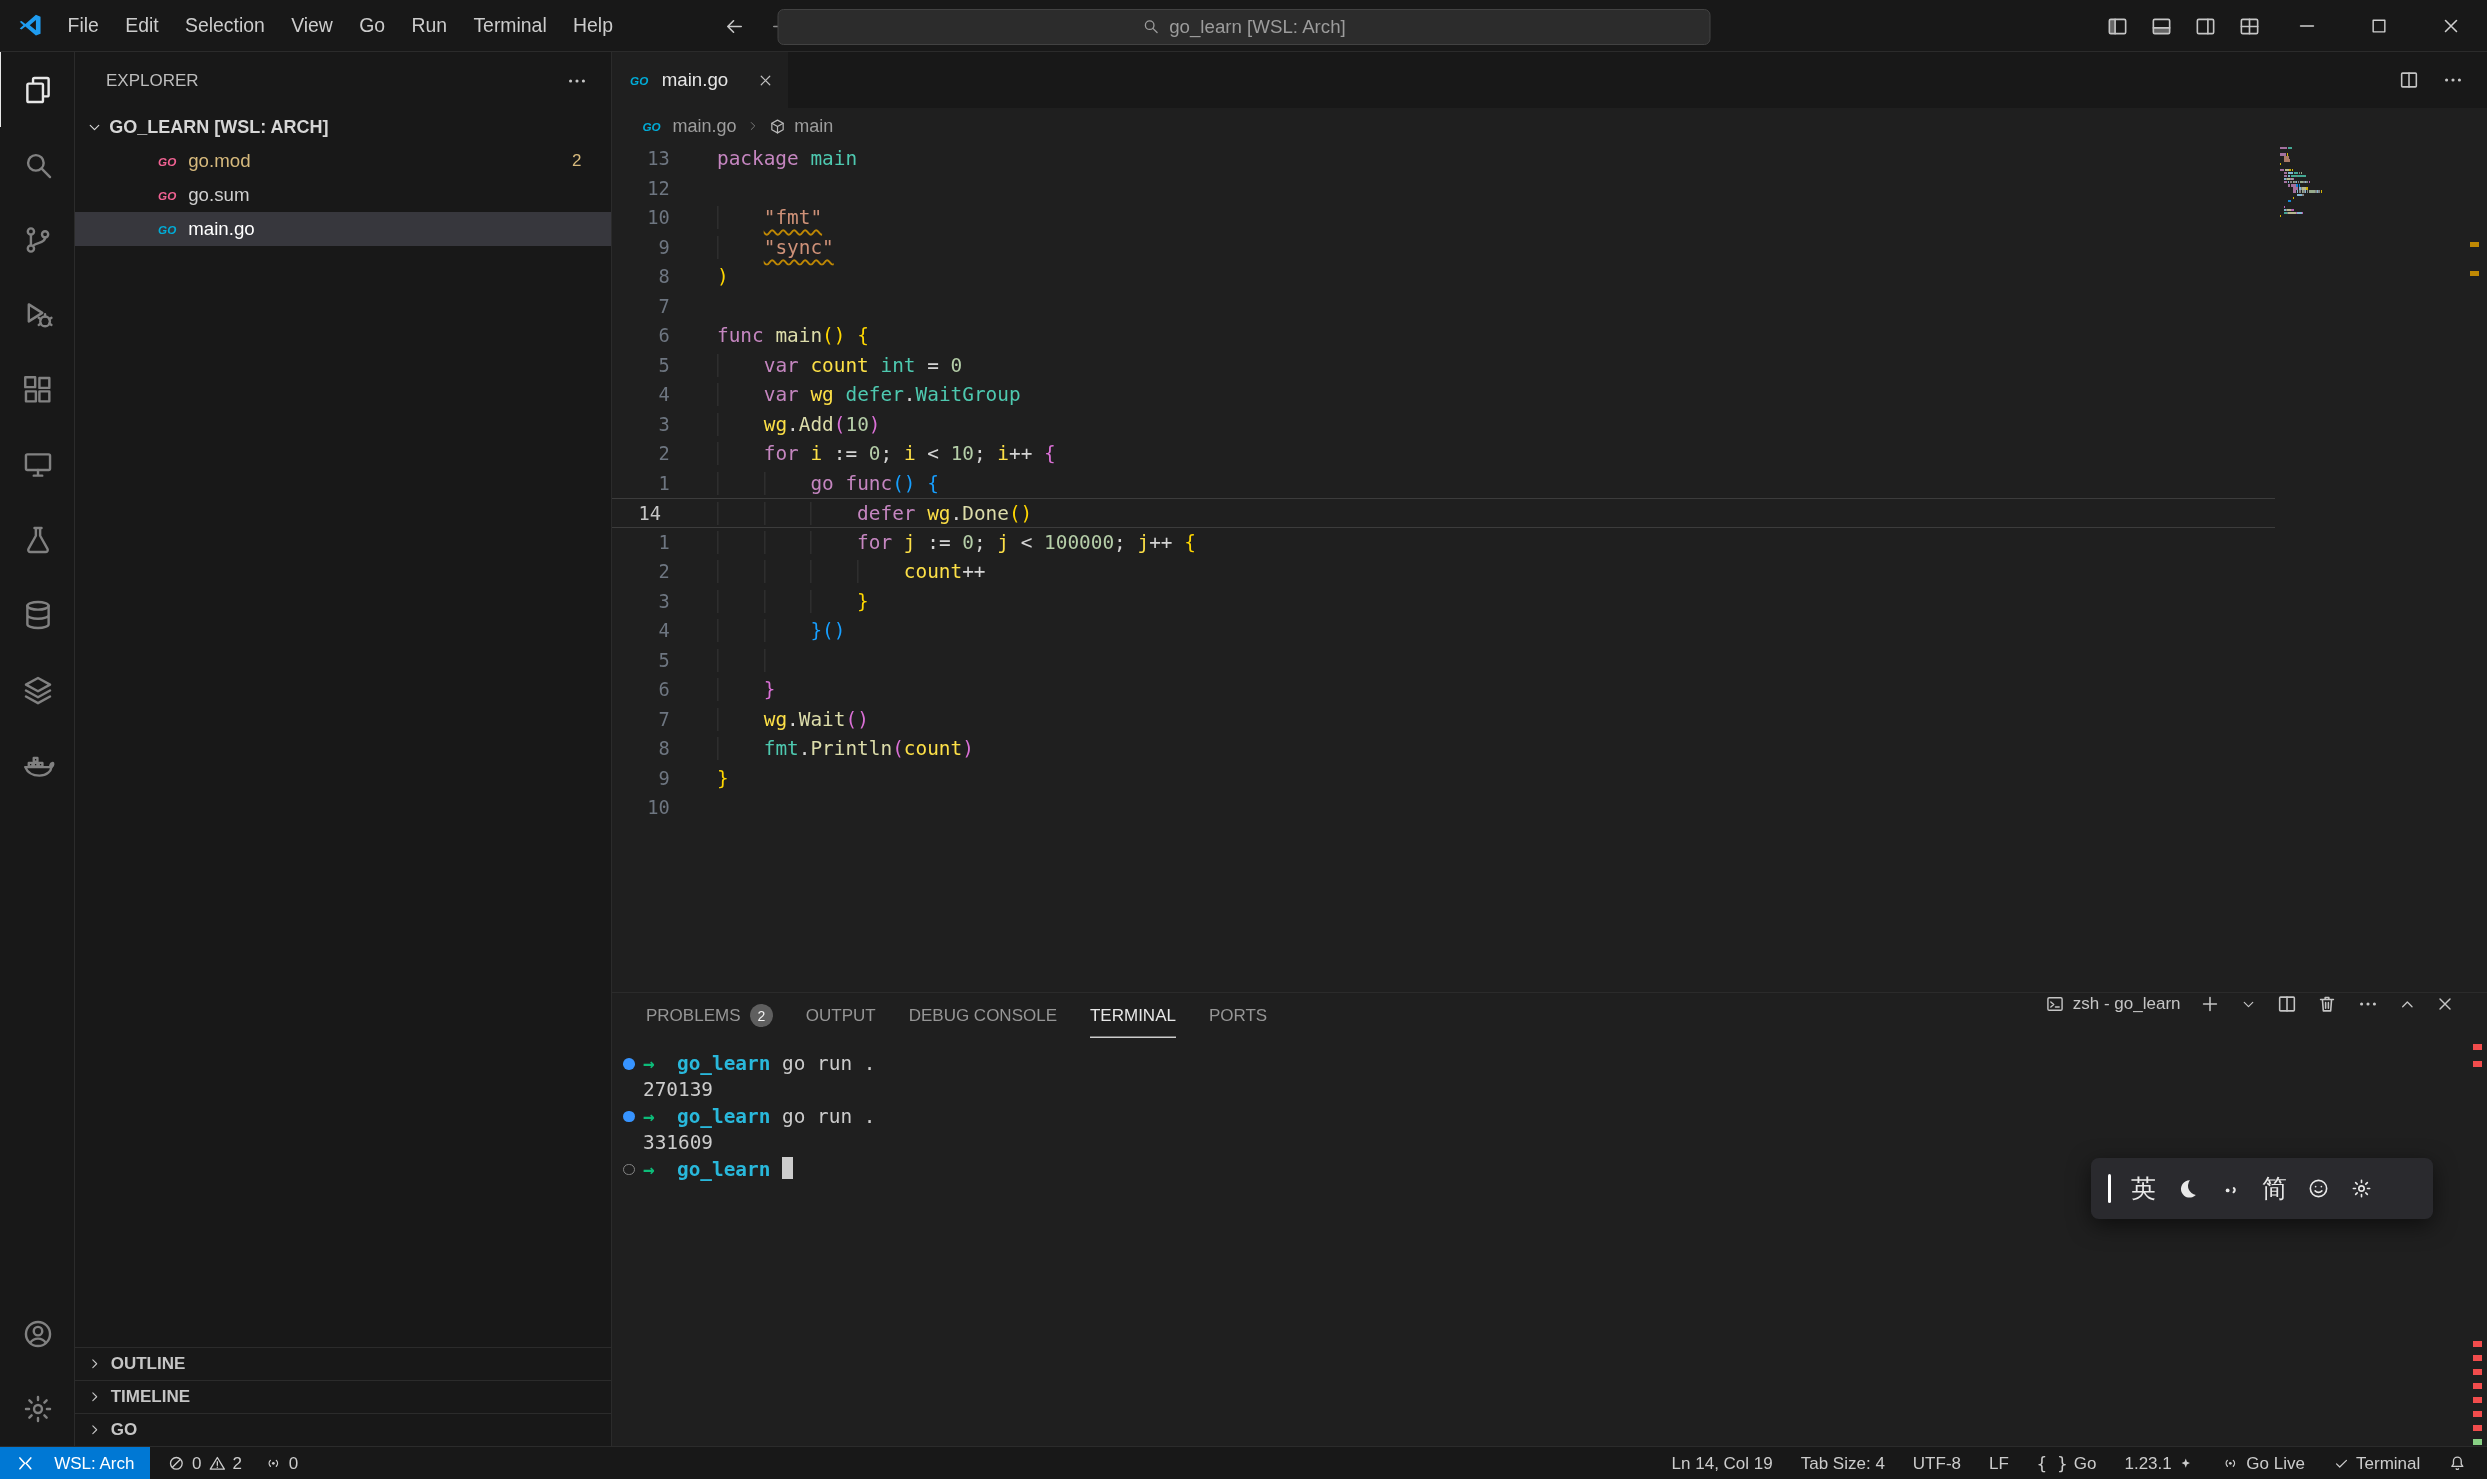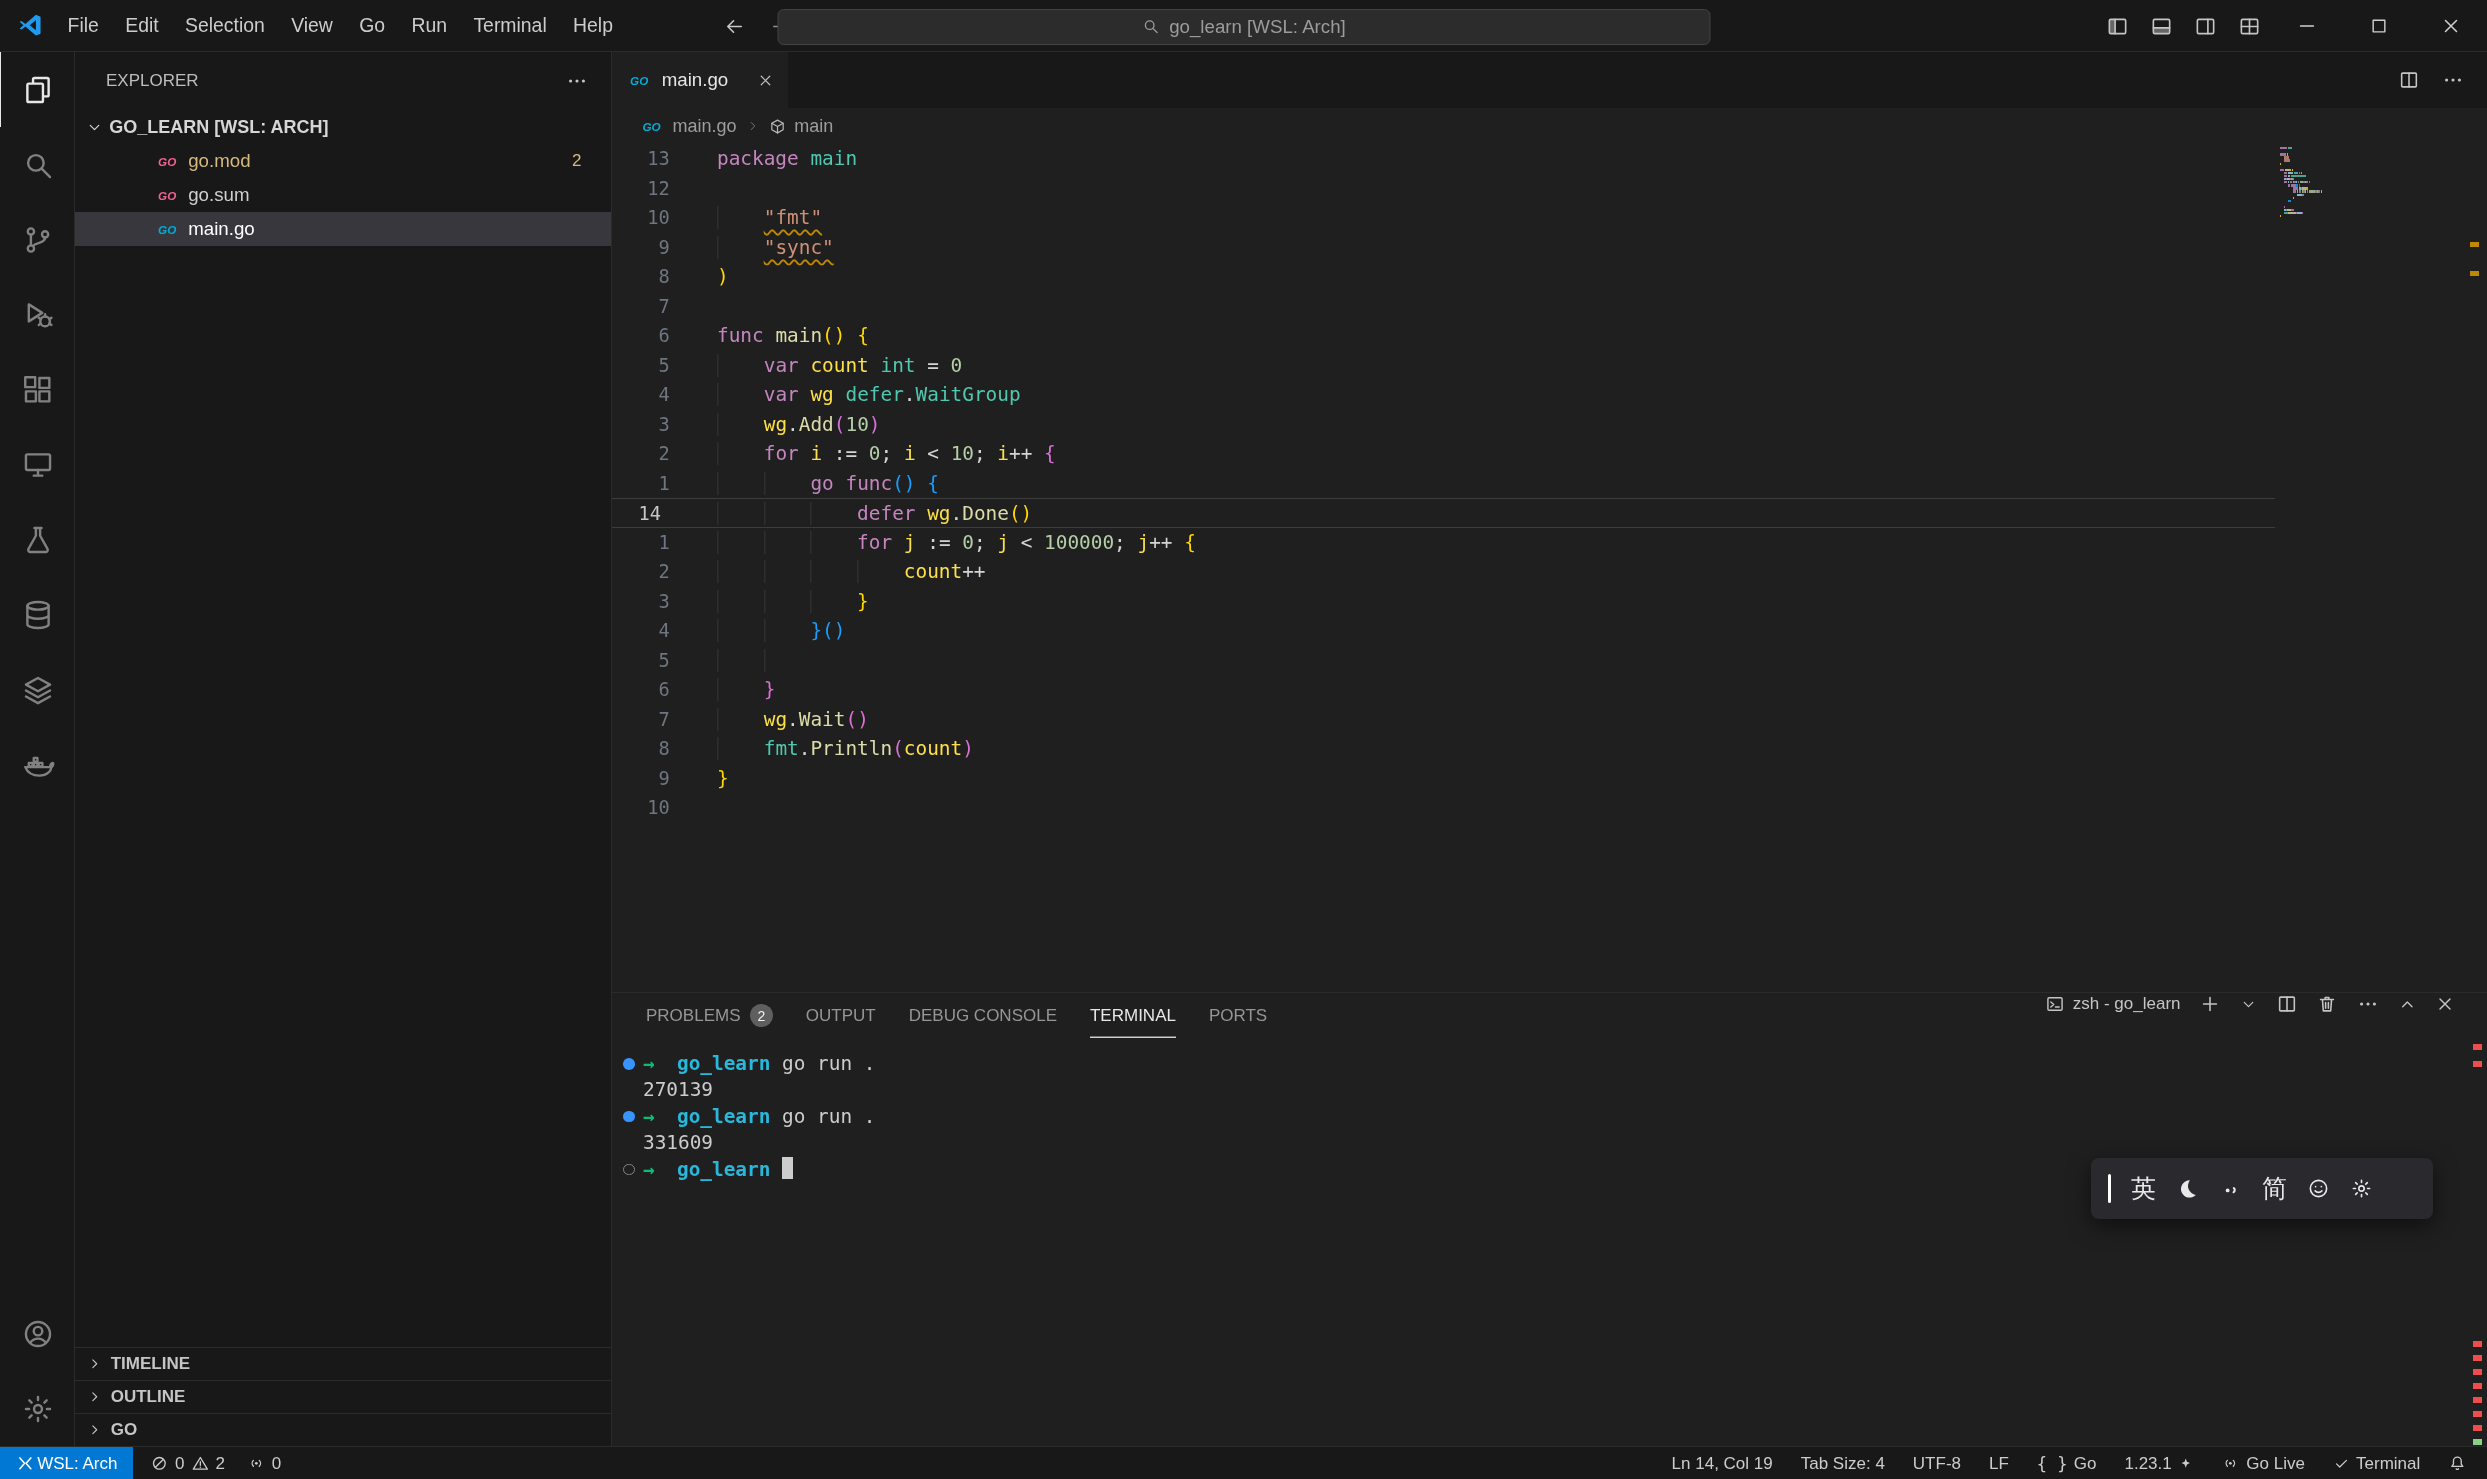--- a/index.html
+++ b/index.html
@@ -83,21 +83,21 @@
   .rmark{position:absolute;right:4.7px;width:9.3px;height:6.2px;background:#f14c4c}
   .rmark.green{background:#89d185}
 
   
   #ime{position:absolute;left:2091px;top:1158px;width:342px;height:61px;background:#2a2a2e;border-radius:7.8px;box-shadow:0 6.2px 22px rgba(0,0,0,.55);display:flex;align-items:center;gap:20px;padding:0 17px;color:#e8e8e8;z-index:9}
   .ime-caret{width:3.1px;height:29.5px;background:#ffffff;border-radius:1.6px}
   .ime-ch{font-size:25px;line-height:1}
 
   
   #statusbar{position:absolute;left:0;right:0;bottom:0;height:34px;background:#181818;border-top:0.8px solid #2b2b2b;display:flex;align-items:center;font-size:17px;color:#cccccc;z-index:7}
-  #sb-remote{height:100%;background:#0078d4;color:#fff;display:flex;align-items:center;gap:3px;padding:0 15.5px}
+  #sb-remote{height:100%;background:#0078d4;color:#fff;display:flex;align-items:center;gap:20px;padding:0 15.5px}
   .sb-item{display:flex;align-items:center;gap:6.2px}
   #sb-left{display:flex;align-items:center;gap:22px;margin-left:17px}
   #sb-right{margin-left:auto;display:flex;align-items:center;gap:28px;padding-right:20px}
   .braces{font-family:"DejaVu Sans Mono",monospace;font-size:17px}
 </style>
 </head>
 <body>
 
 <header id="titlebar">
   <span id="logo">
@@ -299,29 +299,29 @@
         <span class="fname">main.go</span>
       </div>
     </div>
   <div id="sb-sections">
       <div class="sect">
         <span>
           <svg class="i" width="15.5" height="15.5" viewBox="0 0 24 24">
             <path d="M9 6l6 6-6 6"></path>
           </svg>
         </span>
-        <span>TIMELINE</span>
+        <span>OUTLINE</span>
       </div>
       <div class="sect">
         <span>
           <svg class="i" width="15.5" height="15.5" viewBox="0 0 24 24">
             <path d="M9 6l6 6-6 6"></path>
           </svg>
         </span>
-        <span>OUTLINE</span>
+        <span>TIMELINE</span>
       </div>
       <div class="sect">
         <span>
           <svg class="i" width="15.5" height="15.5" viewBox="0 0 24 24">
             <path d="M9 6l6 6-6 6"></path>
           </svg>
         </span>
         <span>GO</span>
       </div>
     </div>

